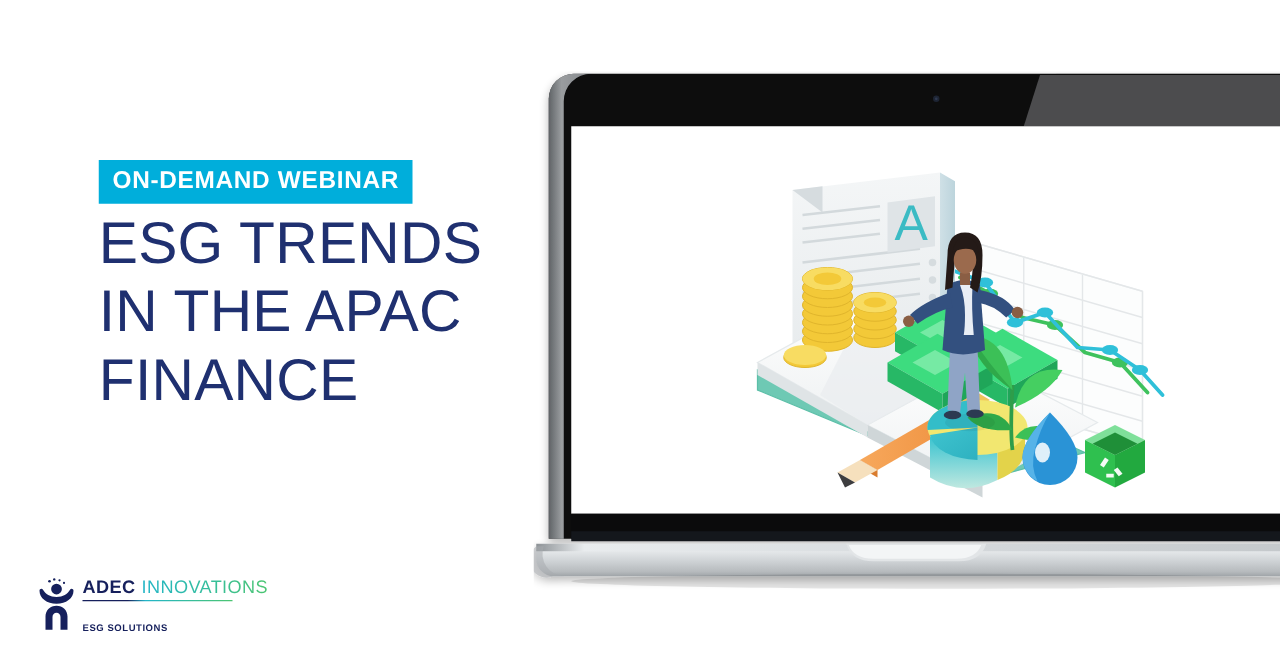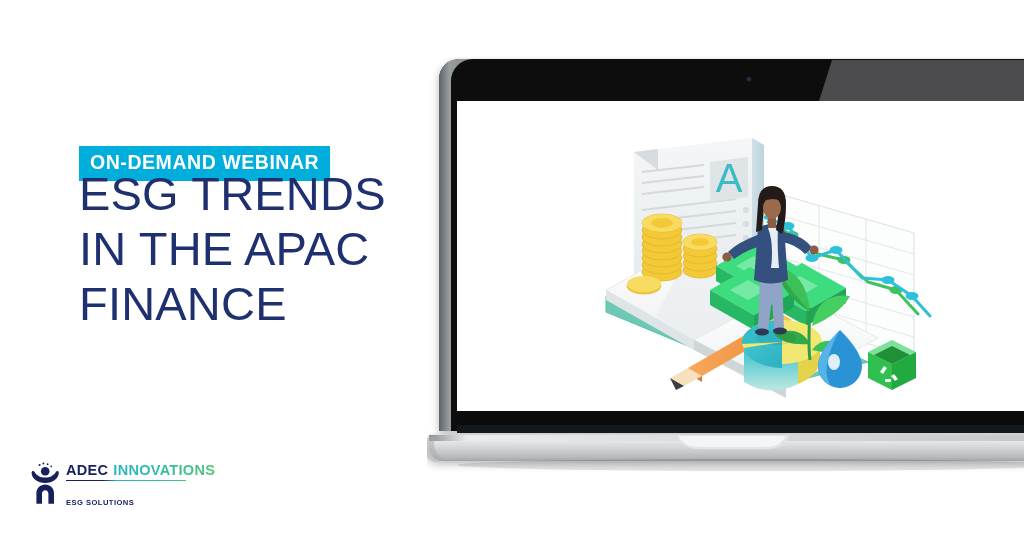--- a/index.html
+++ b/index.html
@@ -37,21 +37,20 @@
     top: 128px;
     background: #00AEDB;
     color: #ffffff;
     font-size: 19.5px;
     font-weight: bold;
     letter-spacing: 0.55px;
     padding: 7px 11px 8px 11px;
     line-height: 1;
     white-space: nowrap;
     font-family: "Liberation Sans", sans-serif;
-    margin-top: 18px;
   }
   .headline {
     position: absolute;
     left: 79px;
     top: 167px;
     width: 330px;
     color: #1F3070;
     font-size: 47px;
     line-height: 1.17;
     letter-spacing: 0.2px;
@@ -78,21 +77,21 @@
     line-height: 1;
   }
   .logo-adec {
     font-size: 14.5px;
     font-weight: bold;
     color: #16205C;
     letter-spacing: 0.3px;
   }
   .logo-innov {
     font-size: 14.5px;
-    font-weight: 700;
+    font-weight: 400;
     letter-spacing: 0.3px;
     background: linear-gradient(90deg, #23B5C8 0%, #35BE9B 55%, #4CC572 100%);
     -webkit-background-clip: text;
     background-clip: text;
     color: transparent;
   }
   .logo-rule {
     margin-top: 2px;
     height: 1.6px;
     width: 120px;

